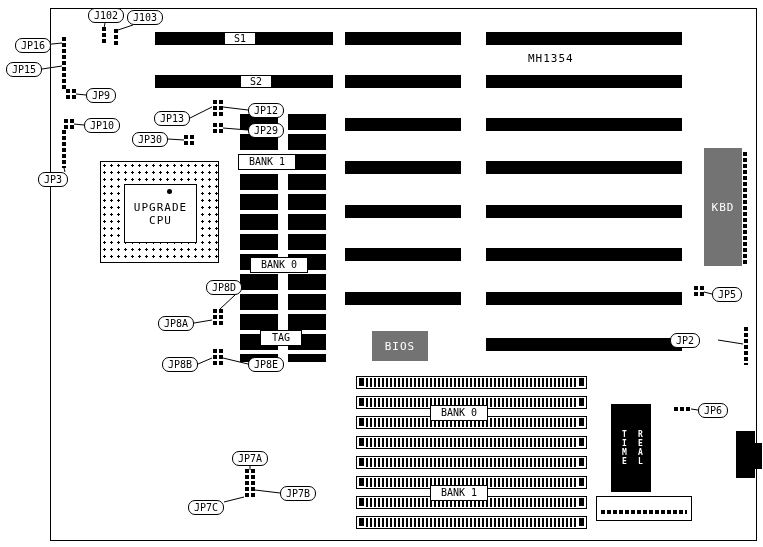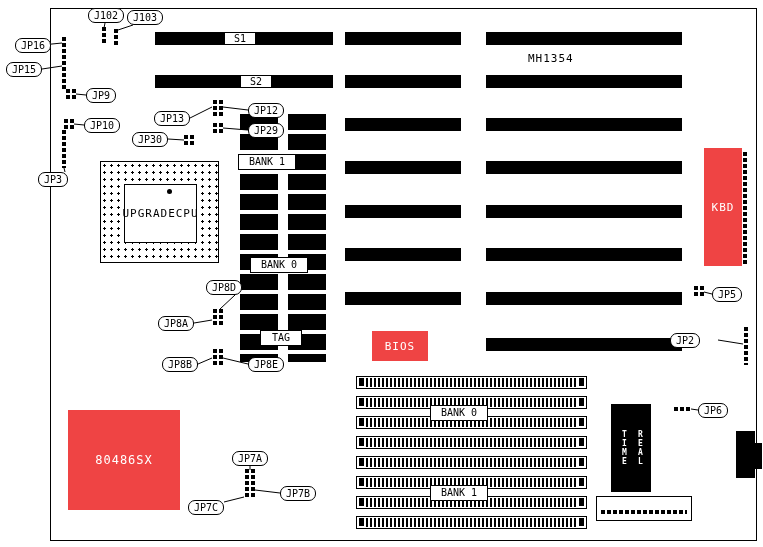--- a/index.html
+++ b/index.html
@@ -9,27 +9,27 @@
   .bar{position:absolute;height:13px;background:#000;}
   .callout{position:absolute;z-index:5;border:1px solid #000;border-radius:7px;background:#fff;
            font-size:10px;line-height:13px;height:15px;padding:0 5px;box-sizing:border-box;white-space:nowrap;}
   .boxlabel{position:absolute;z-index:4;border:1px solid #000;background:#fff;text-align:center;box-sizing:border-box;}
   .slotlabel{height:13px;font-size:10px;line-height:11px;}
   .banklabel{height:16px;font-size:10px;line-height:14px;}
   .pins{position:absolute;z-index:3;
         background-image:conic-gradient(at 4px 4px, rgba(0,0,0,0) 0deg 270deg, #000 270deg 360deg);
         background-size:6px 6px;}
   .cachecol{position:absolute;background-image:repeating-linear-gradient(180deg,#000 0 16px,#fff 16px 20px);}
-  .blackchip{position:absolute;background:#ef4444;color:#fff;display:flex;align-items:center;justify-content:center;
+  .blackchip{position:absolute;background:#737373;color:#fff;display:flex;align-items:center;justify-content:center;
              font-size:11px;letter-spacing:1px;}
   .cpu-socket{position:absolute;border:1px solid #000;background-color:#fff;
               background-image:radial-gradient(circle 1.3px at 3.5px 3.5px,#000 98%,rgba(0,0,0,0));
               background-size:7px 7px;}
   .cpu-inner{position:absolute;left:23px;top:22px;width:71px;height:57px;border:1px solid #000;background:#fff;
-             display:flex;flex-direction:row;align-items:center;justify-content:center;
+             display:flex;flex-direction:column;align-items:center;justify-content:center;
              font-size:11px;line-height:13px;letter-spacing:1px;}
   .cpu-dot{position:absolute;left:42px;top:4px;width:5px;height:5px;border-radius:50%;background:#000;}
   .simm{position:absolute;width:231px;height:13px;border:1px solid #000;background-color:#fff;box-sizing:border-box;
         background-image:repeating-linear-gradient(90deg,#000 0 2px,#fff 2px 4px);
         background-size:211px 9px;background-position:9px 1px;background-repeat:no-repeat;}
   .simm::before{content:"";position:absolute;left:2px;top:1px;width:5px;height:8px;background:#000;}
   .simm::after{content:"";position:absolute;right:2px;top:1px;width:5px;height:8px;background:#000;}
   .rtc{position:absolute;background:#000;color:#fff;writing-mode:vertical-rl;text-orientation:upright;
        font-size:8px;font-weight:bold;line-height:16px;padding:4px 3px;box-sizing:border-box;text-align:center;}
   .plain{position:absolute;font-size:11px;letter-spacing:1px;}
@@ -147,23 +147,20 @@
 
   <div class="callout" style="left:712px;top:287px">JP5</div>
   <div class="pins" style="left:694px;top:286px;width:10px;height:10px"></div>
   <div class="callout" style="left:670px;top:333px">JP2</div>
   <div class="pins" style="left:744px;top:327px;width:5px;height:38px"></div>
   <div class="callout" style="left:698px;top:403px">JP6</div>
   <div class="pins" style="left:674px;top:407px;width:16px;height:4px"></div>
 
   <div class="rtc" style="left:611px;top:404px;width:40px;height:88px">REAL TIME CLOCK</div>
 
-  <div class="blackchip" style="left:68px;top:410px;width:112px;height:100px;font-size:12px">
-    <span>80486SX</span>
-  </div>
 
   <div class="callout" style="left:232px;top:451px">JP7A</div>
   <div class="callout" style="left:280px;top:486px">JP7B</div>
   <div class="callout" style="left:188px;top:500px">JP7C</div>
   <div class="pins" style="left:245px;top:469px;width:10px;height:28px"></div>
 
   <div class="simm" style="left:356px;top:376px"></div>
   <div class="simm" style="left:356px;top:396px"></div>
   <div class="simm" style="left:356px;top:416px"></div>
   <div class="simm" style="left:356px;top:436px"></div>

